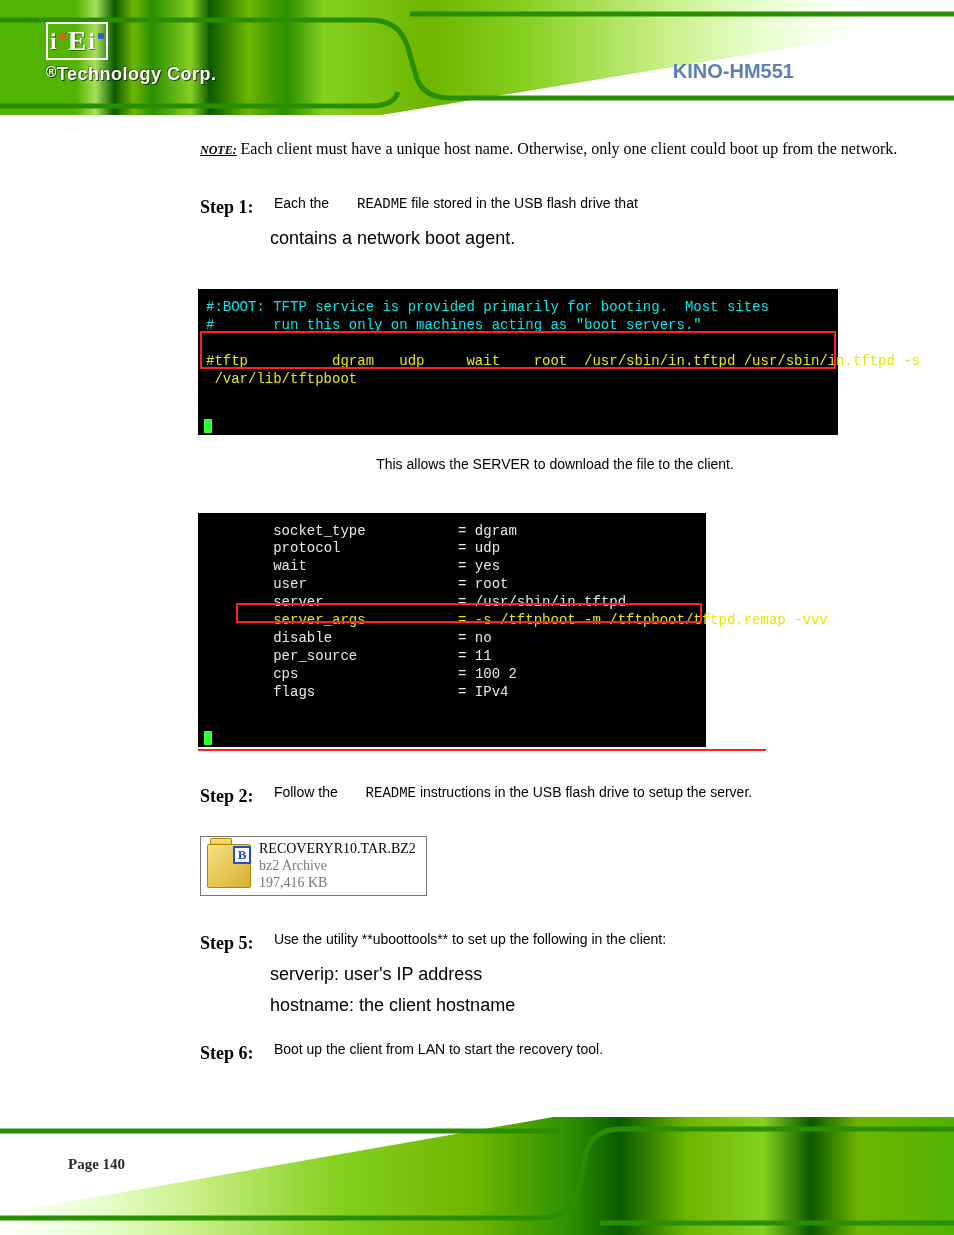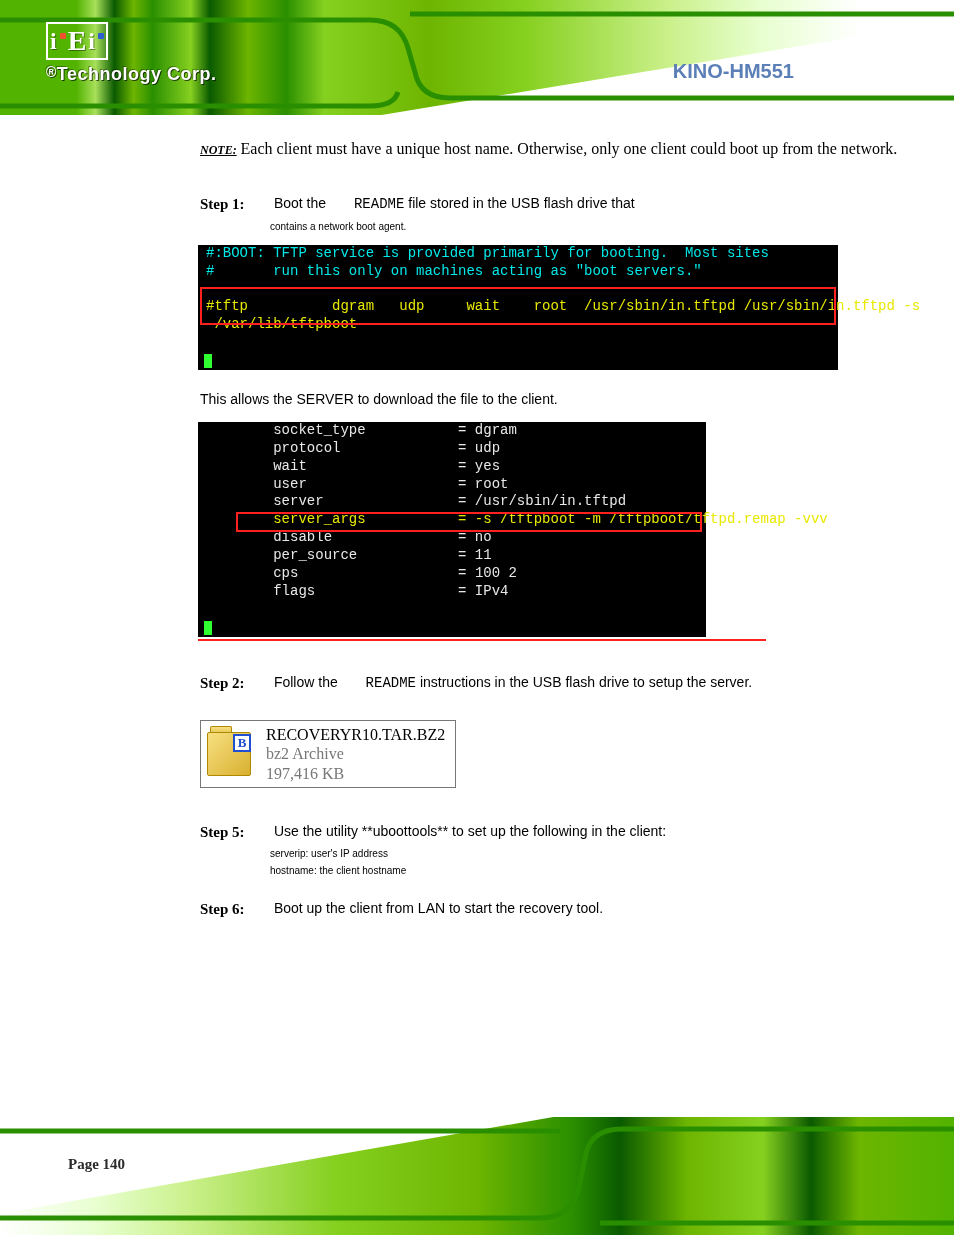--- a/index.html
+++ b/index.html
@@ -93,40 +93,40 @@
   }
   .note-text {
     font-family: 'Times New Roman', serif;
     font-size: 16px;
   }
 
   .step-row { margin-top: 30px; }
   .stepnum {
     font-family: 'Times New Roman', serif;
     font-weight: bold;
-    font-size: 15px;
+    font-size: 18px;
     display: inline-block;
     width: 70px;
     vertical-align: top;
   }
   .steptext { font-size: 14px; display:inline; }
   .courier { font-family: 'Courier New', monospace; padding-left: 24px; }
-  .continuation { margin-left: 70px; font-size:10px; }
+  .continuation { margin-left: 70px; font-size:18px; }
 
   
   .term {
     background: #000;
     color: #e8e8e8;
     font-family: 'Courier New', monospace;
     font-size: 14px;
     line-height: 1.28;
-    padding: 0 8px;
+    padding: 10px 8px;
     white-space: pre;
     position: relative;
-    margin: 10px 0 10px 0;
+    margin: 36px 0 10px 0;
   }
   .term1 { width: 640px; margin-left: -2px;}
   .term2 { width: 508px; margin-left: -2px;}
   .term .cyan   { color: #00e8e8; }
   .term .yellow { color: #e8e800; }
   .term .hl-box {
     position: absolute;
     border: 2px solid #ff2020;
     pointer-events: none;
   }
@@ -161,21 +161,21 @@
     border-radius: 2px 2px 0 0;
   }
   .file-icon .badge {
     position:absolute; top:2px; right:0;
     width:18px; height:18px;
     background:#fff; border:2px solid #2050d0;
     color:#2050d0;
     display:flex;align-items:center;justify-content:center;
     font-weight:bold; font-size:13px; font-family:'Times New Roman',serif;
   }
-  .file-meta { font-family:'Times New Roman', serif; font-size:16px; line-height:1.2;margin-left:7px; }
+  .file-meta { font-family:'Times New Roman', serif; font-size:14px; line-height:1.2; }
   .file-meta .fname { }
   .file-meta .ftype, .file-meta .fsize { color:#777; }
 
   
   .footer-band {
     position:absolute;
     bottom:0; left:0; right:0;
     height:118px;
     background: linear-gradient(90deg,
       #ffffff 0%, #e8ffd0 10%, #caf08a 20%, #86d020 35%,
@@ -230,35 +230,35 @@
 
   <p>
     <span class="note-label">NOTE:</span>
     <span> </span>
     <span class="note-text">Each client must have a unique host name. Otherwise, only one client could boot up from the network.</span>
   </p>
 
   <div class="step-row">
     <span class="stepnum">Step 1:</span>
     <span class="steptext">
-      <span>Boot the </span><span class="courier">README</span><span> file stored in the USB flash drive that</span>
+      <span>Each the </span><span class="courier">README</span><span> file stored in the USB flash drive that</span>
     </span>
     <div class="continuation">contains a network boot agent.</div>
   </div>
 
   <div class="term term1"><span class="cyan">#:BOOT: TFTP service is provided primarily for booting.  Most sites</span>
 <span class="cyan">#       run this only on machines acting as "boot servers."</span>
 
 <span class="yellow">#tftp          dgram   udp     wait    root  /usr/sbin/in.tftpd /usr/sbin/in.tftpd -s</span>
 <span class="yellow"> /var/lib/tftpboot</span>
 <div class="hl-box" style="left:2px; top:42px; right:2px; height:38px;"></div>
 <div class="cursor" style="left:6px; bottom:2px;"></div>
 </div>
 
-  <p style="margin:18px 0 6px 0;">This allows the SERVER to download the file to the client.</p>
+  <p style="margin:18px 0 6px 0;text-align:center;">This allows the SERVER to download the file to the client.</p>
 
   <div class="term term2">        <span>socket_type</span>           <span>= dgram</span>
         <span>protocol</span>              <span>= udp</span>
         <span>wait</span>                  <span>= yes</span>
         <span>user</span>                  <span>= root</span>
         <span>server</span>                <span>= /usr/sbin/in.tftpd</span>
         <span class="yellow">server_args</span>           <span class="yellow">= -s /tftpboot -m /tftpboot/tftpd.remap -vvv</span>
         <span>disable</span>               <span>= no</span>
         <span>per_source</span>            <span>= 11</span>
         <span>cps</span>                   <span>= 100 2</span>

